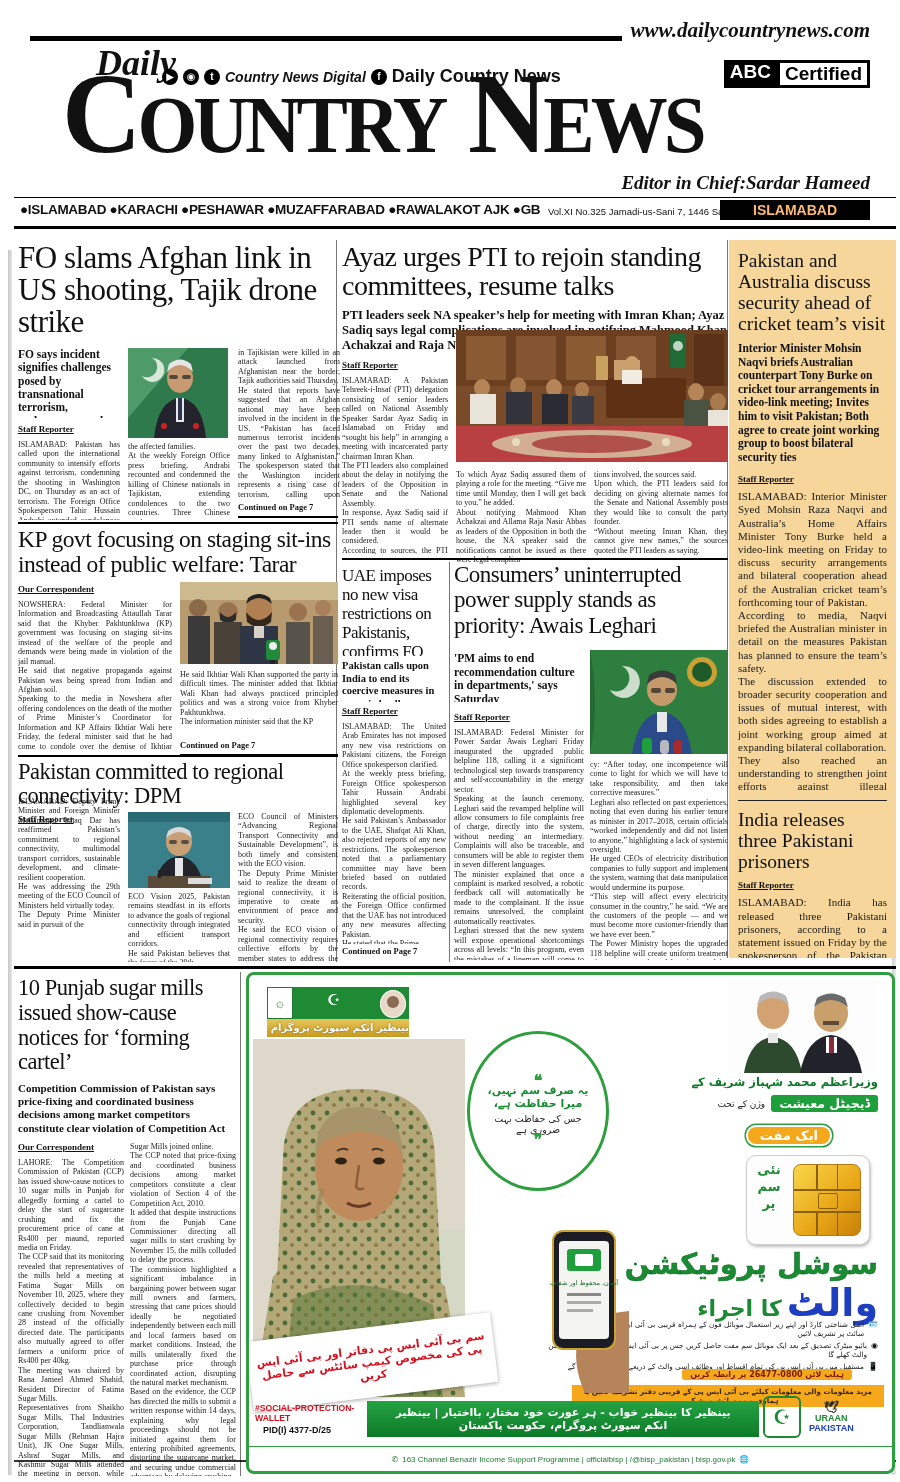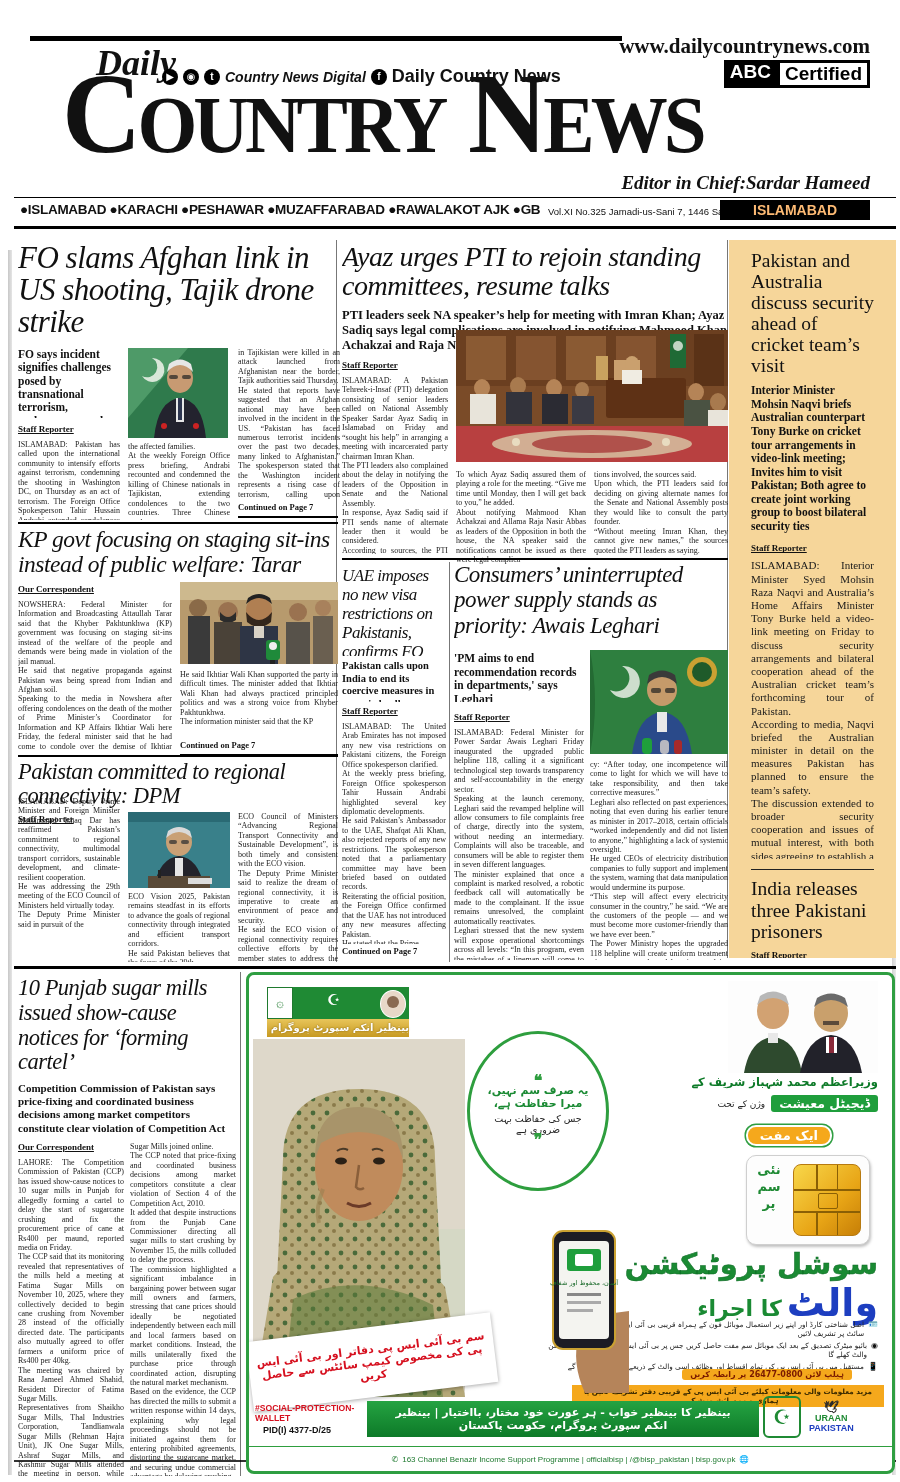--- a/index.html
+++ b/index.html
@@ -5,34 +5,34 @@
   html,body{margin:0;padding:0;background:#d8d8d8;}
   .page{position:relative;width:900px;height:1482px;background:#fff;margin:0 auto;overflow:hidden;
         font-family:"Liberation Serif","DejaVu Serif",serif;color:#111;}
   .abs{position:absolute;}
   .ser{font-family:"Liberation Serif","DejaVu Serif",serif;}
   .sans{font-family:"Liberation Sans","DejaVu Sans",sans-serif;}
   .urdu{font-family:"DejaVu Sans",sans-serif;direction:rtl;}
   .body-txt{font-size:8px;line-height:1.18;text-align:justify;white-space:pre-line;overflow:hidden;color:#1a1a1a;}
   .byline{font-size:9px;font-weight:bold;text-decoration:underline;}
   .subhead{font-weight:bold;overflow:hidden;}
-  .headline{font-weight:400;letter-spacing:-0.5px;overflow:hidden;font-style:italic;}
+  .headline{font-weight:400;letter-spacing:-0.5px;overflow:hidden;}
   .cont{font-size:8.5px;font-weight:bold;}
   .vrule{width:1px;background:#777;}
   .hrule{background:#000;}
   .photo{overflow:hidden;background:#ccc;}
   .photo svg{display:block;}
   
   .mast-title{font-size:110px;line-height:1;font-weight:bold;font-variant:small-caps;letter-spacing:-4px;transform:scaleY(1.04);transform-origin:top left;white-space:nowrap;}
   .abc-black{background:#000;color:#fff;font-weight:bold;padding:1px 6px;font-size:19px;}
   .abc-white{border:3px solid #000;color:#000;font-weight:bold;padding:0px 5px;font-size:19px;background:#fff;}
   .soc-circ{display:inline-block;width:16px;height:16px;border-radius:50%;background:#000;color:#fff;font-size:10px;line-height:16px;text-align:center;font-weight:bold;vertical-align:middle;}
   .edition-box{background:#000;color:#fdba74;font-weight:bold;text-align:center;}
   
-  .sidebar{background:#f6d69a;padding:10px 22px;box-sizing:border-box;overflow:hidden;}
+  .sidebar{background:#f6d69a;padding:10px 9px;box-sizing:border-box;overflow:hidden;}
   .sb-head{font-size:19.5px;line-height:1.08;font-weight:400;}
   .sb-sub{font-size:11.5px;line-height:1.18;font-weight:bold;margin-top:8px;}
   .sb-body{font-size:11px;line-height:1.2;}
   
   .ad{border:3px solid #2f9e41;border-radius:8px;background:#fff;box-sizing:border-box;overflow:hidden;}
   .badge-green{background:#1f9e3c;color:#fff;font-weight:bold;padding:1px 8px;border-radius:3px;}
   .badge-orange{background:#f5a81c;color:#fff;font-weight:bold;border-radius:10px;padding:1px 12px;border:2px solid #fff;box-shadow:0 0 0 1.5px #2f9e41;}
   .sim-card{background:#fdfdfd;border:1px solid #cfcfcf;border-radius:10px;box-shadow:1px 2px 3px rgba(0,0,0,.25);}
   .chip{background:linear-gradient(135deg,#f8d74a,#e8a516 60%,#c77f07);border-radius:8px;border:1px solid #b77a10;}
   .green-strip{background:linear-gradient(#25a342,#0d7a28);color:#fff;display:flex;align-items:center;justify-content:center;}
@@ -41,21 +41,21 @@
 </style>
 </head>
 <body>
 
 <div class="page">
 
   <div class="abs scan-strip" style="left:8px;top:250px;width:4px;height:1225px;opacity:.55"></div>
   <div class="abs scan-strip" style="left:892px;top:240px;width:4px;height:1235px;opacity:.45"></div>
 
   <div class="abs hrule" style="left:30px;top:36px;width:592px;height:5px"></div>
-  <div class="abs ser" style="right:30px;top:34px;font-size:21px;font-weight:bold;">www.dailycountrynews.com</div>
+  <div class="abs ser" style="right:30px;top:18px;font-size:21px;font-weight:bold;font-style:italic">www.dailycountrynews.com</div>
   <div class="abs ser" style="left:96px;top:42px;font-size:36px;font-weight:bold;font-style:italic">Daily</div>
 
   <div class="abs sans" style="left:162px;top:66px;display:flex;align-items:center;gap:5px">
     <span class="soc-circ">▶</span>
     <span class="soc-circ">◉</span>
     <span class="soc-circ">t</span>
     <span style="font-size:14px;font-weight:bold;font-style:italic">Country News Digital</span>
     <span class="soc-circ">f</span>
     <span style="font-size:18px;font-weight:bold;">Daily Country News</span>
   </div>
@@ -233,21 +233,21 @@
   <div class="abs ser subhead" style="left:342px;top:660px;width:104px;height:42px;font-size:10.5px;line-height:1.2">Pakistan calls upon India to end its coercive measures in occupied valley</div>
   <div class="abs byline" style="left:342px;top:706px">Staff Reporter</div>
   <div class="abs body-txt" style="left:342px;top:722px;width:104px;height:222px">ISLAMABAD: The United Arab Emirates has not imposed any new visa restrictions on Pakistani citizens, the Foreign Office spokesperson clarified.
 At the weekly press briefing, Foreign Office spokesperson Tahir Hussain Andrabi highlighted several key diplomatic developments.
 He said Pakistan’s Ambassador to the UAE, Shafqat Ali Khan, also rejected reports of any new restrictions. The spokesperson noted that a parliamentary committee may have been briefed based on outdated records.
 Reiterating the official position, the Foreign Office confirmed that the UAE has not introduced any new measures affecting Pakistan.
 He stated that the Prime</div>
   <div class="abs cont" style="left:342px;top:946px">Continued on Page 7</div>
 
   <div class="abs ser headline" style="left:454px;top:562px;width:274px;height:82px;font-size:23px;line-height:1.1">Consumers’ uninterrupted power supply stands as priority: Awais Leghari</div>
-  <div class="abs ser subhead" style="left:454px;top:652px;width:128px;height:50px;font-size:11.5px;line-height:1.18">'PM aims to end recommendation records in departments,' says Leghari</div>
+  <div class="abs ser subhead" style="left:454px;top:652px;width:128px;height:50px;font-size:11.5px;line-height:1.18">'PM aims to end recommendation culture in departments,' says Saturday</div>
   <div class="abs byline" style="left:454px;top:712px">Staff Reporter</div>
   <div class="abs body-txt" style="left:454px;top:728px;width:130px;height:232px">ISLAMABAD: Federal Minister for Power Sardar Awais Leghari Friday inaugurated the upgraded public helpline 118, calling it a significant technological step towards transparency and self-accountability in the energy sector.
 Speaking at the launch ceremony, Leghari said the revamped helpline will allow consumers to file complaints free of charge, directly into the system, without needing an intermediary. Complaints will also be traceable, and consumers will be able to register them in seven different languages.
 The minister explained that once a complaint is marked resolved, a robotic feedback call will automatically be made to the complainant. If the issue remains unresolved, the complaint automatically reactivates.
 Leghari stressed that the new system will expose operational shortcomings across all levels: “In this program, even the mistakes of a lineman will come to light, and we too will have to take responsibility for them.”
 He said the initiative represents a cultural shift within the energy bureaucra-</div>
 
   <div class="abs photo" style="left:590px;top:650px;width:138px;height:104px">
     <svg width="138" height="104" viewBox="0 0 138 104" xmlns="http://www.w3.org/2000/svg">
       <rect width="138" height="104" fill="#2e7f3f"></rect>

